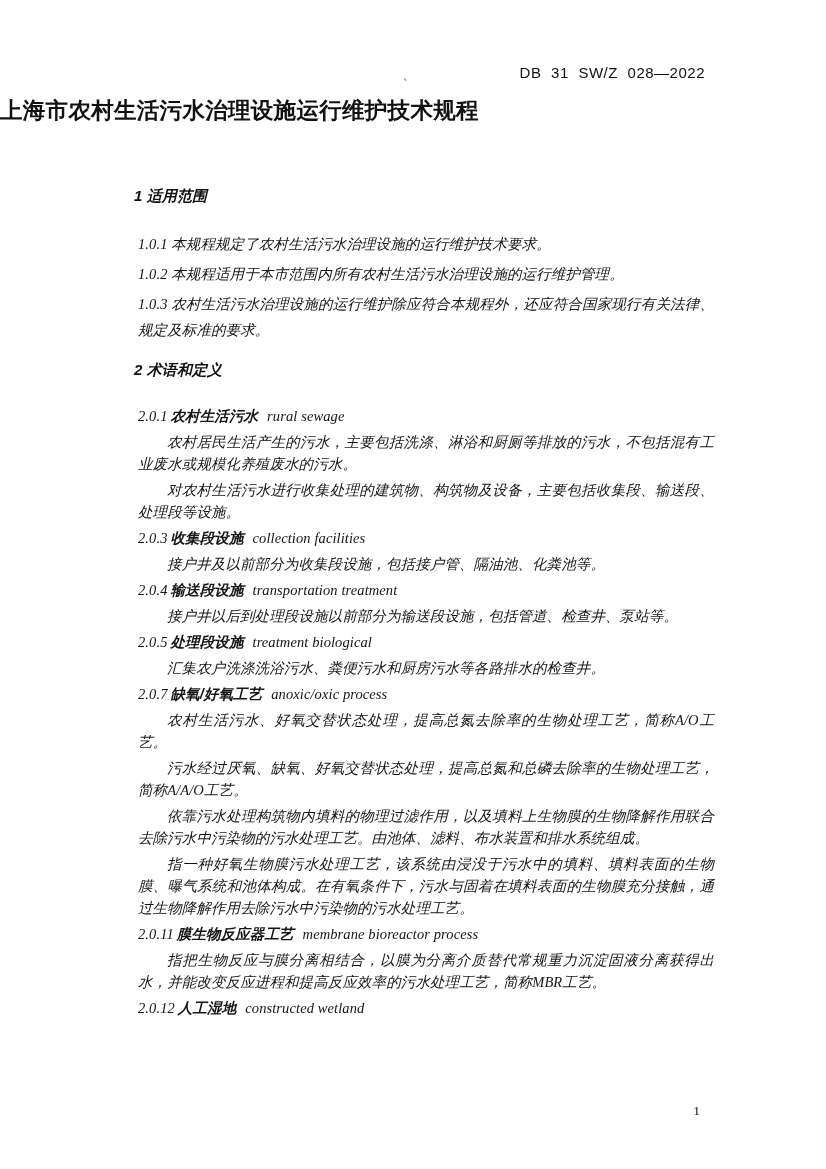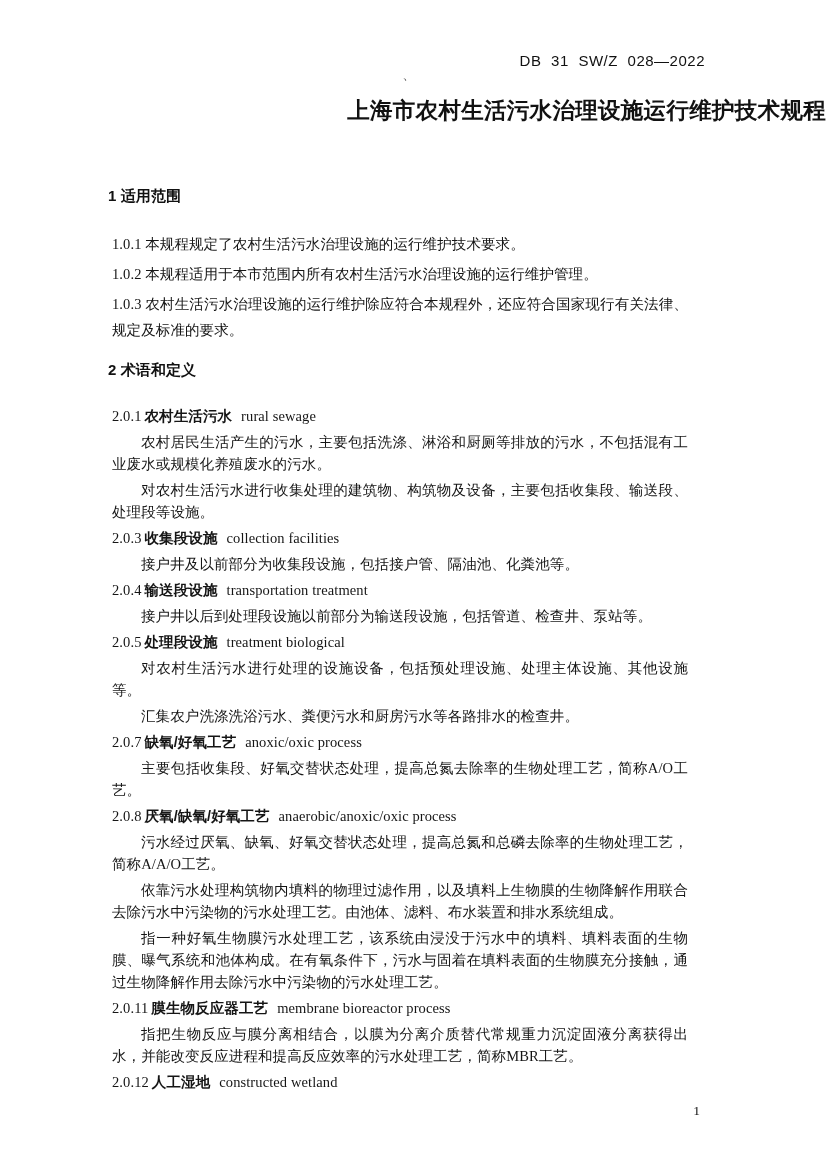--- a/index.html
+++ b/index.html
@@ -7,56 +7,57 @@
     position: relative;
     width: 826px;
     height: 1169px;
     background: #ffffff;
     color: #1a1a1a;
     font-family: "Liberation Serif", "DejaVu Serif", serif;
     overflow: hidden;
   }
   .page-header {
     position: absolute;
-    top: 52px;
+    top: 64px;
     right: 121px;
     font-family: "Liberation Sans", "DejaVu Sans", sans-serif;
     font-size: 15px;
     letter-spacing: 0.5px;
     word-spacing: 5px;
     color: #111;
   }
   .stray-mark {
     position: absolute;
     left: 402px;
     top: 66px;
     font-size: 14px;
     color: #555;
   }
   .doc-title {
     position: absolute;
     top: 95px;
     left: 0;
     width: 100%;
     margin: 0;
-    text-align: right;
+    text-align: left;
     font-family: "Liberation Sans", "DejaVu Sans", sans-serif;
     font-size: 22.5px;
     font-weight: bold;
     letter-spacing: 0.3px;
     color: #111;
   }
   .doc-content {
     position: absolute;
     top: 183px;
-    left: 108px;
+    left: 134px;
     width: 584px;
     font-size: 14.5px;
     letter-spacing: 0.1px;
     color: #151515;
+    font-style: italic;
   }
   .doc-content p { margin: 4px; text-align: justify; }
   .sec-heading {
     font-family: "Liberation Sans", "DejaVu Sans", sans-serif;
     font-size: 15px;
     font-weight: bold;
     line-height: 26px;
     margin: 14px 0 22px 0;
     color: #111;
   }
@@ -100,25 +101,23 @@
       <div class="sec-heading">2 术语和定义</div>
       <div class="terms">
         <p class="term-line"><span class="term-num">2.0.1</span><span class="term-zh">农村生活污水</span><span class="term-en">rural sewage</span></p>
         <p class="term-def">农村居民生活产生的污水，主要包括洗涤、淋浴和厨厕等排放的污水，不包括混有工业废水或规模化养殖废水的污水。</p>
         <p class="term-def">对农村生活污水进行收集处理的建筑物、构筑物及设备，主要包括收集段、输送段、处理段等设施。</p>
         <p class="term-line"><span class="term-num">2.0.3</span><span class="term-zh">收集段设施</span><span class="term-en">collection facilities</span></p>
         <p class="term-def">接户井及以前部分为收集段设施，包括接户管、隔油池、化粪池等。</p>
         <p class="term-line"><span class="term-num">2.0.4</span><span class="term-zh">输送段设施</span><span class="term-en">transportation treatment</span></p>
         <p class="term-def">接户井以后到处理段设施以前部分为输送段设施，包括管道、检查井、泵站等。</p>
         <p class="term-line"><span class="term-num">2.0.5</span><span class="term-zh">处理段设施</span><span class="term-en">treatment biological</span></p>
-        <p class="term-def">对农村生活污水进行处理的设施设备，包括预处理设施、处理主体设施、其他设施等。</p>
         <p class="term-def">汇集农户洗涤洗浴污水、粪便污水和厨房污水等各路排水的检查井。</p>
         <p class="term-line"><span class="term-num">2.0.7</span><span class="term-zh">缺氧/好氧工艺</span><span class="term-en">anoxic/oxic process</span></p>
-        <p class="term-def">主要包括收集段、好氧交替状态处理，提高总氮去除率的生物处理工艺，简称A/O工艺。</p>
-        <p class="term-line"><span class="term-num">2.0.8</span><span class="term-zh">厌氧/缺氧/好氧工艺</span><span class="term-en">anaerobic/anoxic/oxic process</span></p>
+        <p class="term-def">农村生活污水、好氧交替状态处理，提高总氮去除率的生物处理工艺，简称A/O工艺。</p>
         <p class="term-def">污水经过厌氧、缺氧、好氧交替状态处理，提高总氮和总磷去除率的生物处理工艺，简称A/A/O工艺。</p>
         <p class="term-def">依靠污水处理构筑物内填料的物理过滤作用，以及填料上生物膜的生物降解作用联合去除污水中污染物的污水处理工艺。由池体、滤料、布水装置和排水系统组成。</p>
         <p class="term-def">指一种好氧生物膜污水处理工艺，该系统由浸没于污水中的填料、填料表面的生物膜、曝气系统和池体构成。在有氧条件下，污水与固着在填料表面的生物膜充分接触，通过生物降解作用去除污水中污染物的污水处理工艺。</p>
         <p class="term-line"><span class="term-num">2.0.11</span><span class="term-zh">膜生物反应器工艺</span><span class="term-en">membrane bioreactor process</span></p>
         <p class="term-def">指把生物反应与膜分离相结合，以膜为分离介质替代常规重力沉淀固液分离获得出水，并能改变反应进程和提高反应效率的污水处理工艺，简称MBR工艺。</p>
         <p class="term-line"><span class="term-num">2.0.12</span><span class="term-zh">人工湿地</span><span class="term-en">constructed wetland</span></p>
       </div>
     </div>
   <div class="page-number">1</div>
 </div>

